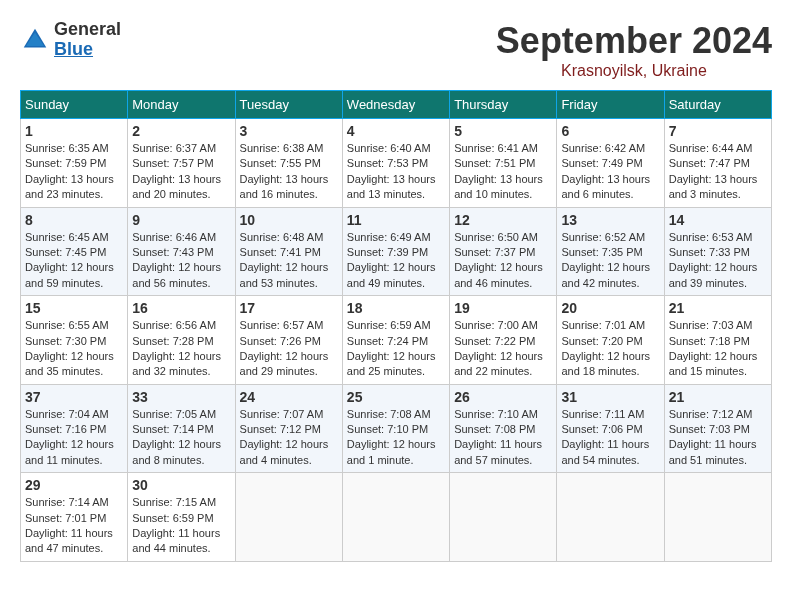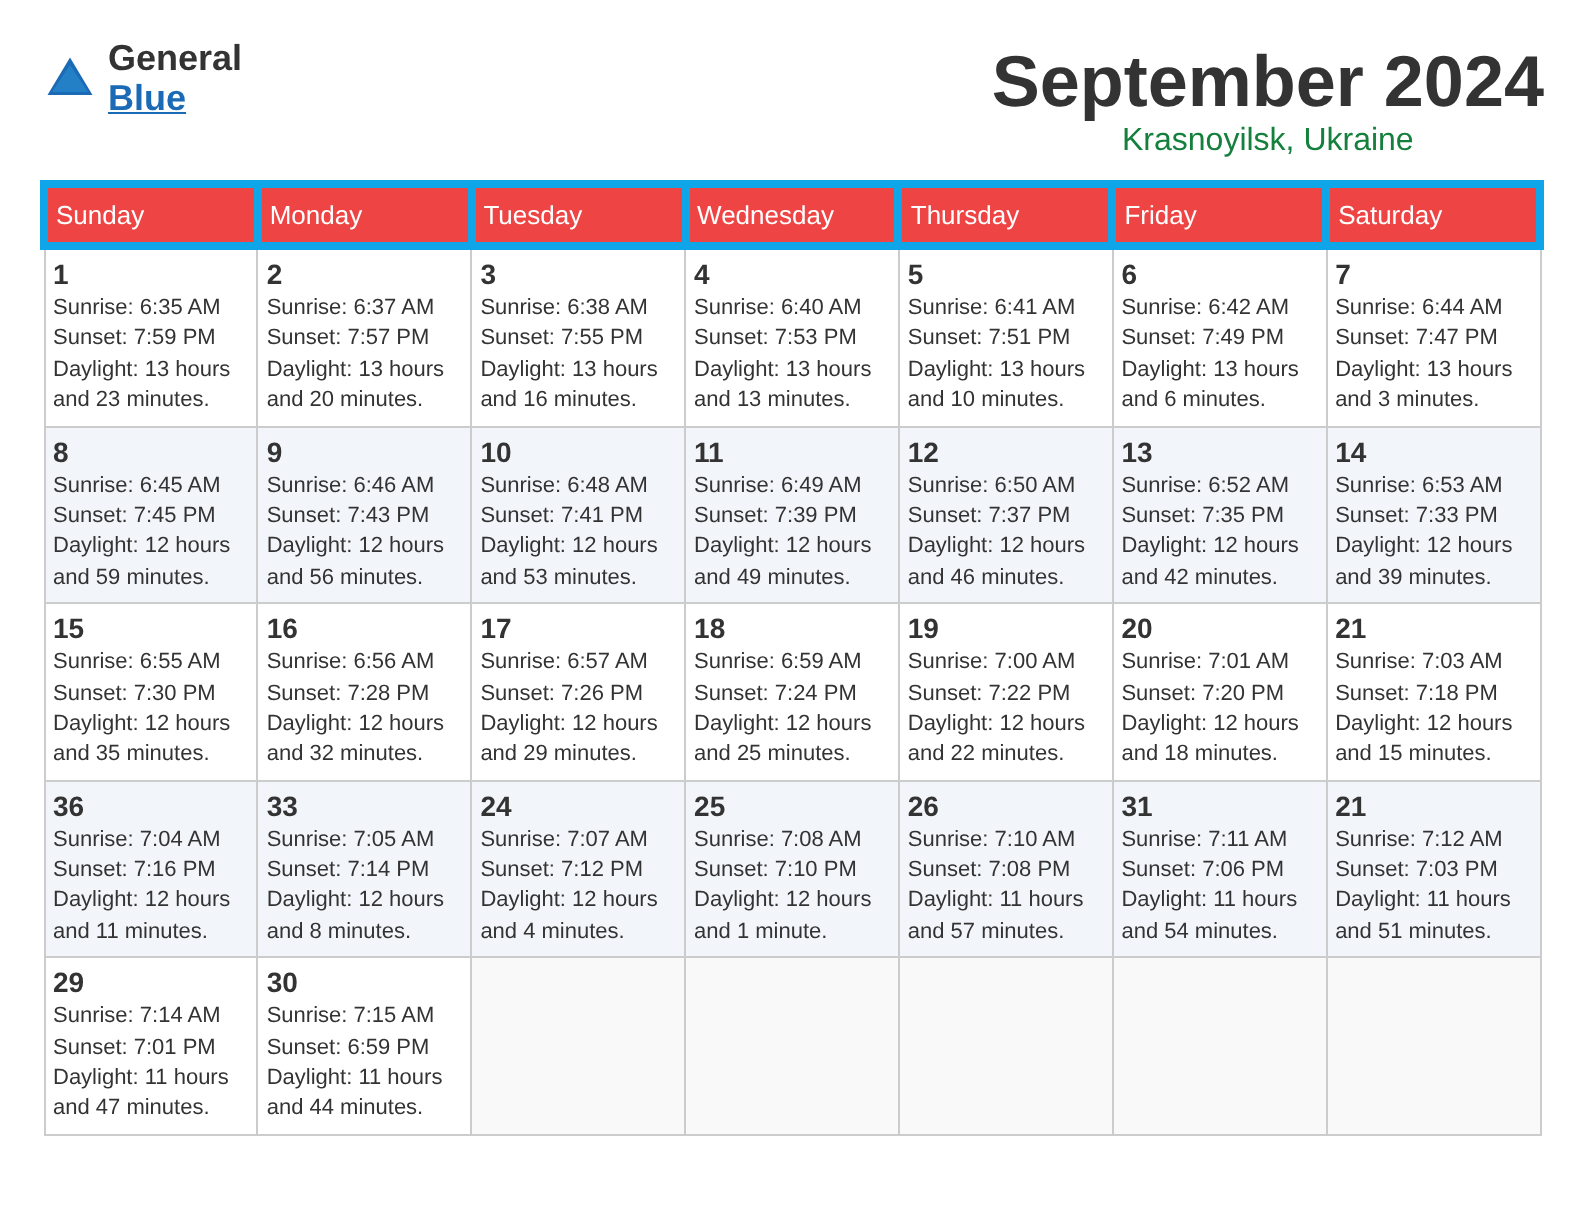--- a/index.html
+++ b/index.html
@@ -44,35 +44,35 @@
     .title-section {
       text-align: center;
     }
     .month-title {
       font-size: 36px;
       font-weight: bold;
       color: #333;
     }
     .location {
       font-size: 16px;
-      color: #15803d;
+      color: #7f1d1d;
     }
     table {
       width: 100%;
       border-collapse: collapse;
       font-size: 11px;
     }
     thead tr th {
-      background-color: #ef4444;
+      background-color: #0f766e;
       color: #fff;
       padding: 6px 4px;
       text-align: left;
       font-size: 13px;
       font-weight: normal;
-      border: 4px solid #0ea5e9;
+      border: 1px solid #0ea5e9;
     }
     tbody tr td {
       border: 1px solid #ccc;
       padding: 4px;
       vertical-align: top;
       width: 14.28%;
       min-height: 80px;
     }
     tbody tr:nth-child(even) td {
       background-color: #f2f6fb;
@@ -214,21 +214,21 @@
           <span class="day-number">20</span>
           <div class="day-info">Sunrise: 7:01 AM<br>Sunset: 7:20 PM<br>Daylight: 12 hours<br>and 18 minutes.</div>
         </td>
         <td>
           <span class="day-number">21</span>
           <div class="day-info">Sunrise: 7:03 AM<br>Sunset: 7:18 PM<br>Daylight: 12 hours<br>and 15 minutes.</div>
         </td>
       </tr>
       <tr>
         <td>
-          <span class="day-number">36</span>
+          <span class="day-number">37</span>
           <div class="day-info">Sunrise: 7:04 AM<br>Sunset: 7:16 PM<br>Daylight: 12 hours<br>and 11 minutes.</div>
         </td>
         <td>
           <span class="day-number">33</span>
           <div class="day-info">Sunrise: 7:05 AM<br>Sunset: 7:14 PM<br>Daylight: 12 hours<br>and 8 minutes.</div>
         </td>
         <td>
           <span class="day-number">24</span>
           <div class="day-info">Sunrise: 7:07 AM<br>Sunset: 7:12 PM<br>Daylight: 12 hours<br>and 4 minutes.</div>
         </td>

